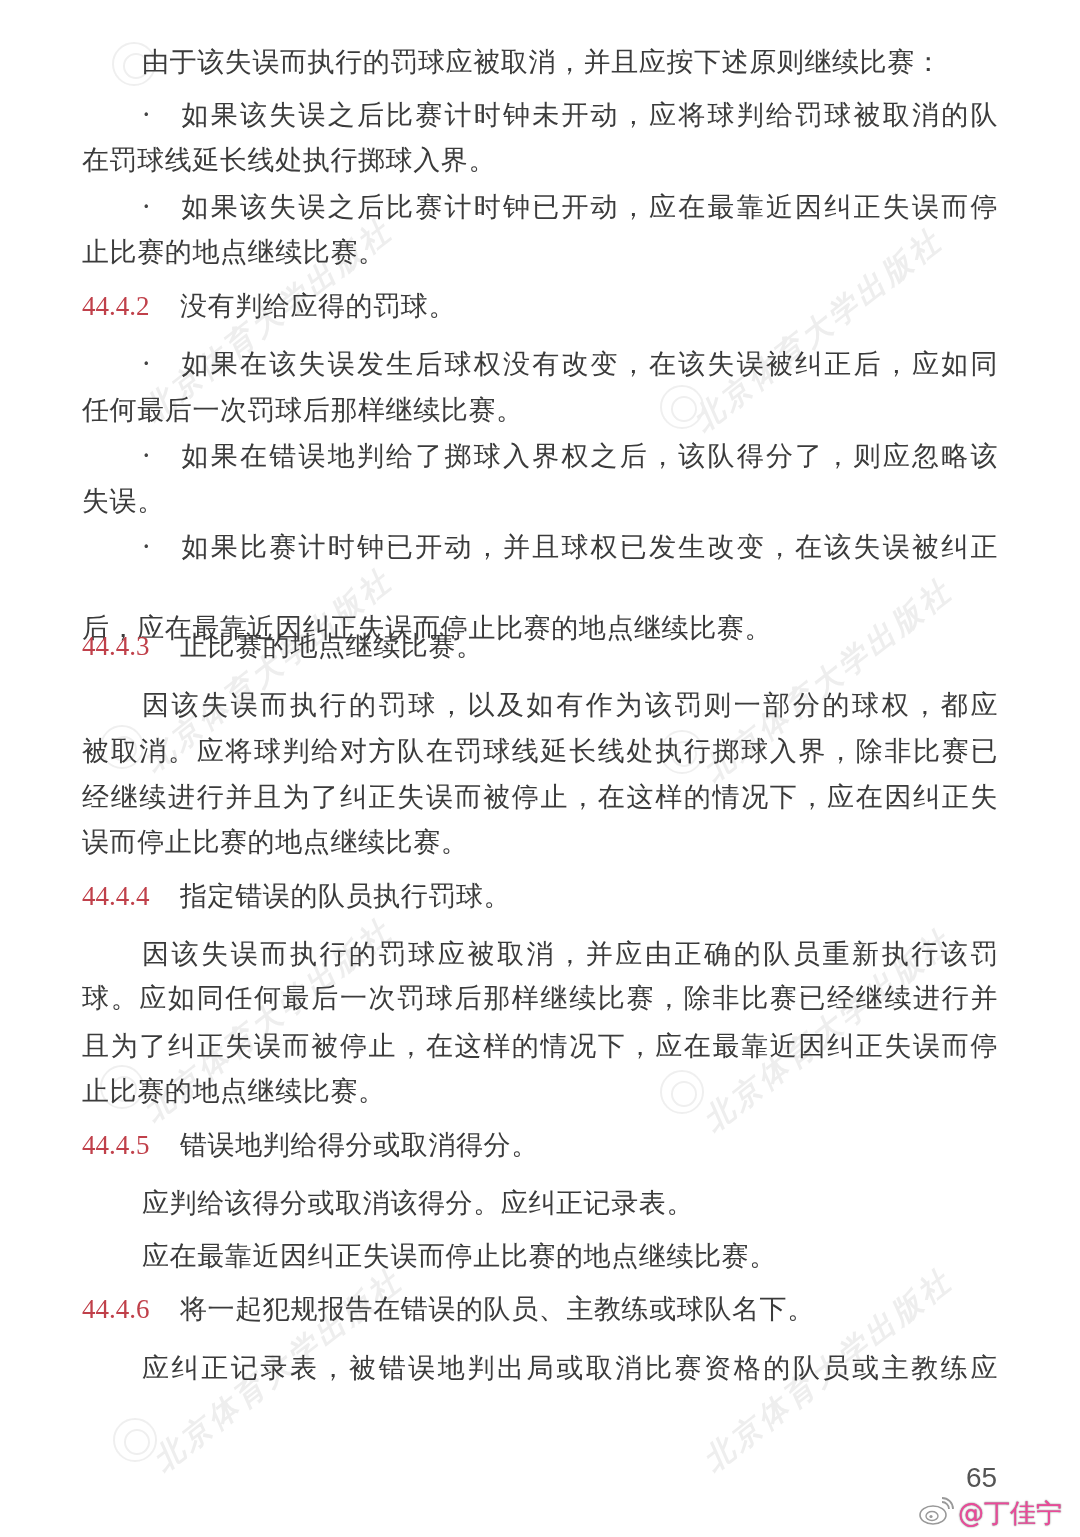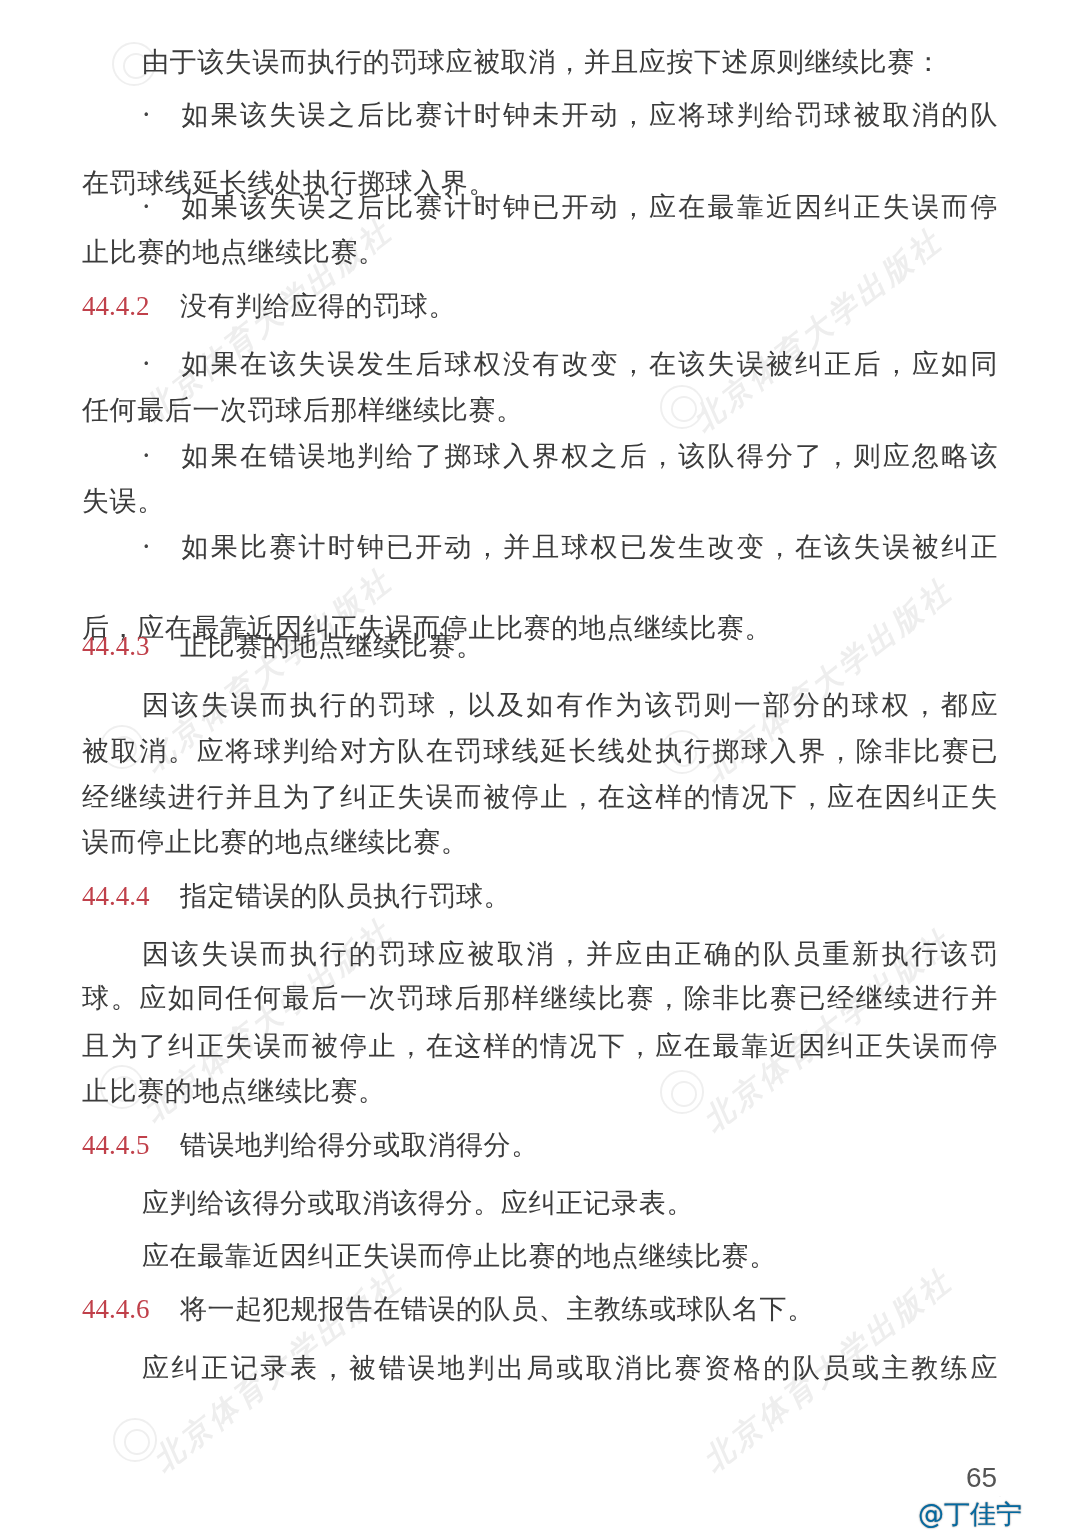--- a/index.html
+++ b/index.html
@@ -55,26 +55,25 @@
       font-family: "Liberation Sans", "DejaVu Sans", sans-serif;
       font-size: 28px;
       color: #555;
     }
     .weibo-mark {
       position: absolute;
       left: 918px;
       top: 1496px;
       height: 36px;
       display: flex;
-      align-items: flex-end;
-      color: #0369a1;
+      align-items: flex-start;
+      color: #ec4899;
       font-family: "DejaVu Sans", "Liberation Sans", sans-serif;
       font-size: 26px;
       text-shadow: 0 0 2px #999, 0 0 1px #888;
-      flex-direction: column;
     }
     .weibo-icon {
       width: 36px;
       height: 30px;
       margin-right: 4px;
     }
     .wm-seal {
       position: absolute;
       width: 44px;
       height: 44px;
@@ -131,21 +130,21 @@
 
   <div class="content">
 
     <div class="line indent" style="top:45px;">
       <span>由于该失误而执行的罚球应被取消，并且应按下述原则继续比赛：</span>
     </div>
 
     <div class="line indent justify" style="top:98px;">
       <span class="bullet-dot">·</span><span>如果该失误之后比赛计时钟未开动，应将球判给罚球被取消的队</span>
     </div>
-    <div class="line" style="top:143px;margin-top:23px;">
+    <div class="line" style="top:143px;">
       <span>在罚球线延长线处执行掷球入界。</span>
     </div>
 
     <div class="line indent justify" style="top:190px;">
       <span class="bullet-dot">·</span><span>如果该失误之后比赛计时钟已开动，应在最靠近因纠正失误而停</span>
     </div>
     <div class="line" style="top:235px;">
       <span>止比赛的地点继续比赛。</span>
     </div>
 

